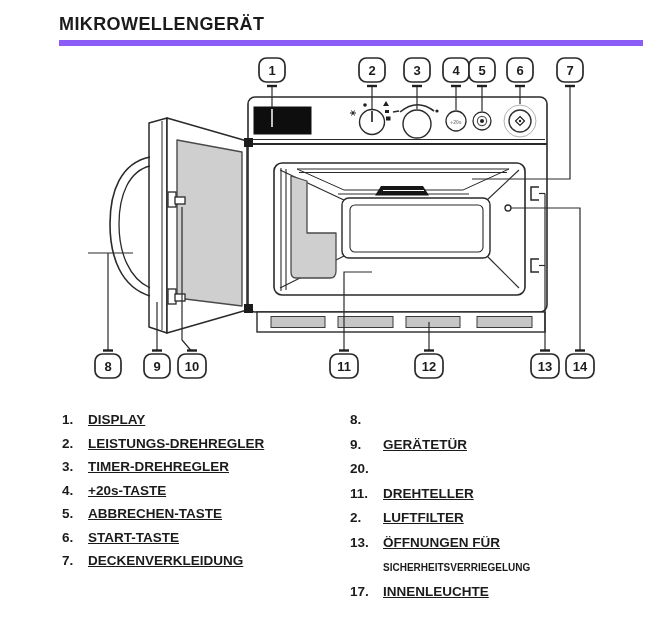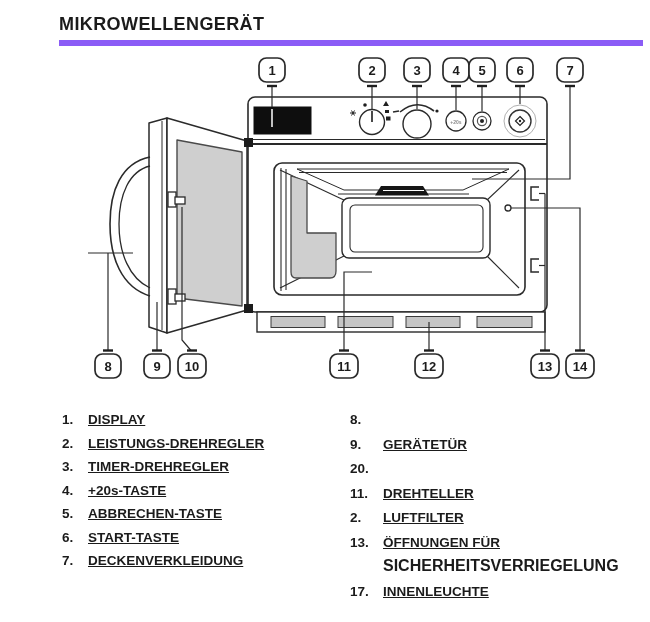--- a/index.html
+++ b/index.html
@@ -19,21 +19,21 @@
   .co-num{font:bold 13px "Liberation Sans",sans-serif;fill:#1c1c1c;text-anchor:middle;}
   .tick{stroke:#1f1f1f;stroke-width:2.4;}
   .legend-col{position:absolute;font-weight:bold;font-size:13.5px;}
   .legend-left{left:62px;top:408px;width:280px;}
   .legend-right{left:350px;top:408px;width:295px;}
   .lrow{display:flex;align-items:flex-start;line-height:23.5px;}
   .legend-right .lrow{line-height:24.5px;}
   .lnum{flex:0 0 26px;}
   .legend-right .lnum{flex:0 0 33px;}
   .llabel{white-space:nowrap;text-decoration:underline;}
-  .llabel2{font-size:16px;line-height:15.5px;white-space:nowrap;}
+  .llabel2{font-size:10px;line-height:15.5px;white-space:nowrap;}
 </style>
 </head>
 <body>
 
 <div class="page">
 
   <div class="title">MIKROWELLENGERÄT</div>
 
   <svg width="650" height="405" viewBox="0 0 650 405">
 

